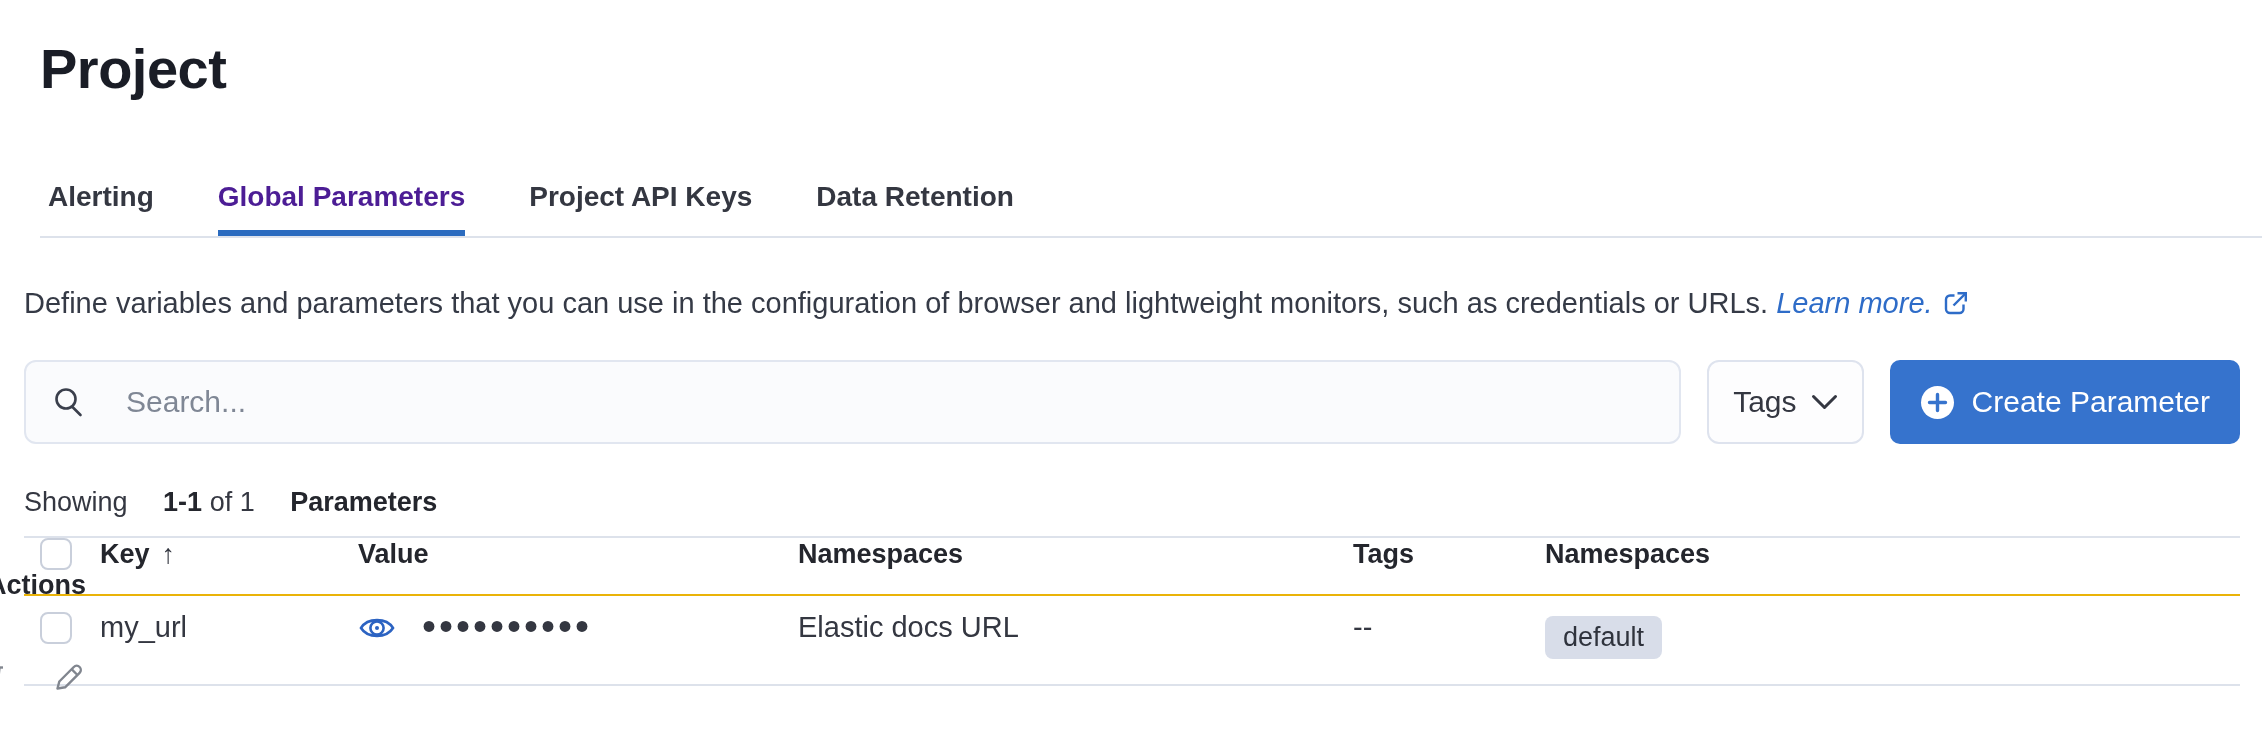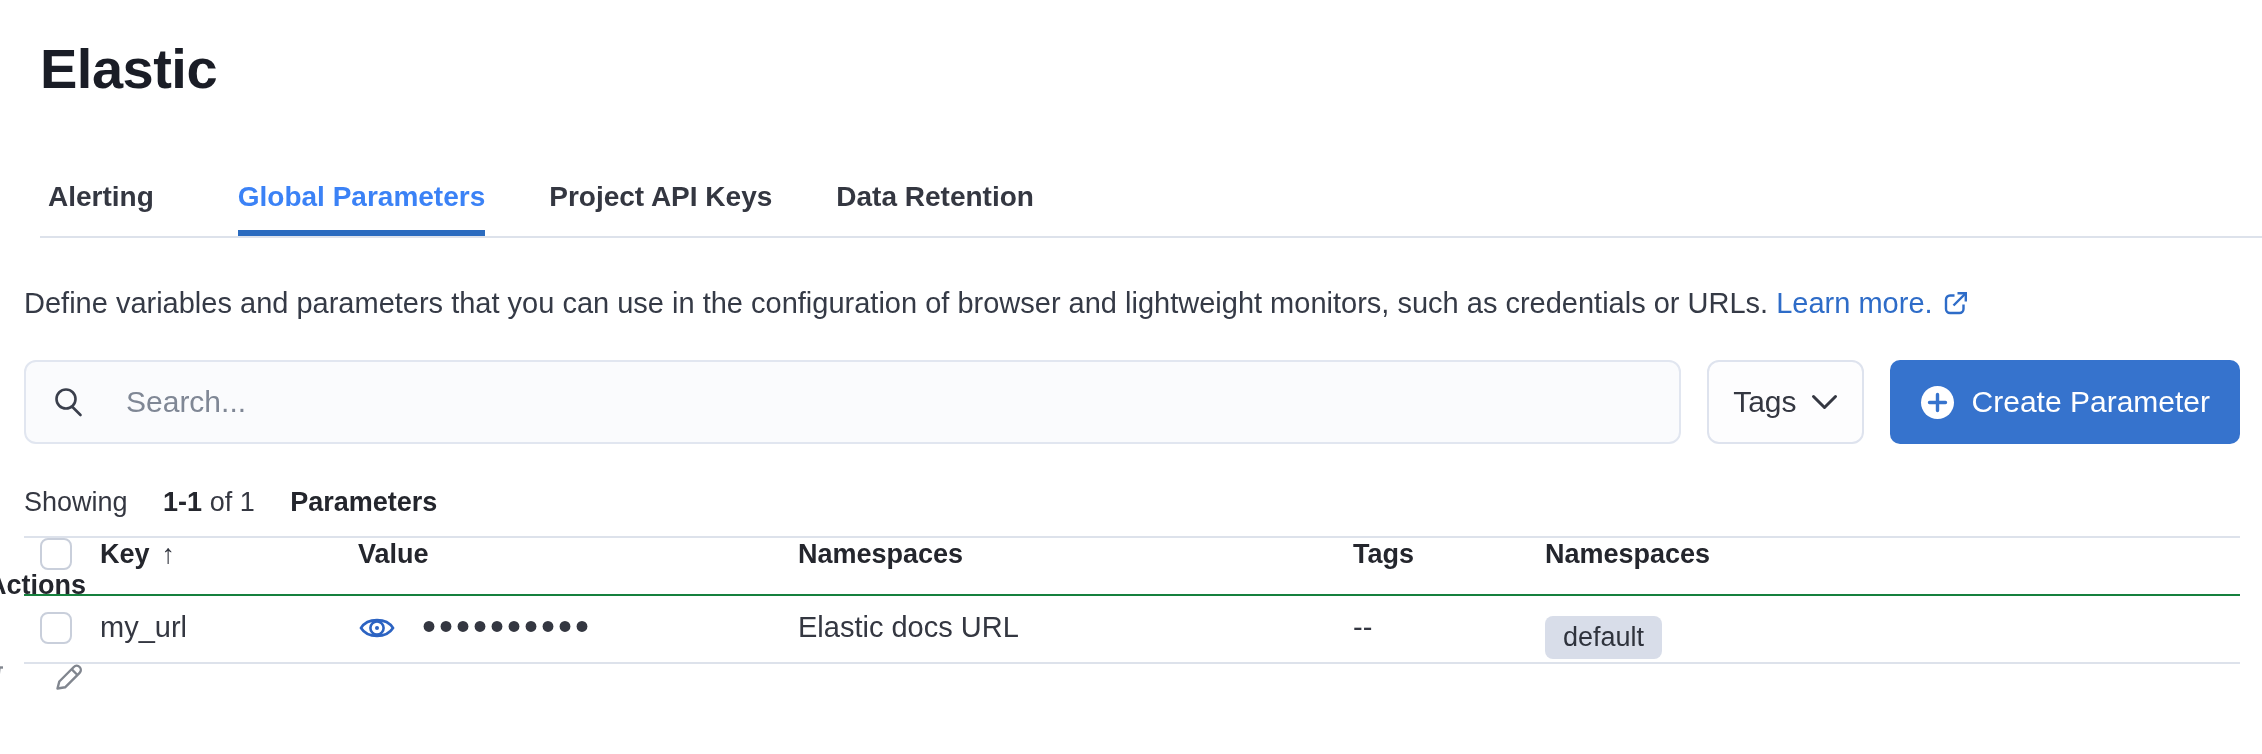--- a/index.html
+++ b/index.html
@@ -16,27 +16,27 @@
   .title { font-size:56px; line-height:66px; font-weight:700; color:#1a1d26; letter-spacing:-0.5px; }
 
   .tabs {
     margin-top:78px; display:flex; gap:64px; align-items:center;
     padding-left:8px; border-bottom:2px solid #dde2eb;
   }
   .tab {
     font-size:28px; line-height:34px; font-weight:700; color:#343741;
     padding-bottom:22px; cursor:pointer; white-space:nowrap;
   }
-  .tab.active { color:#3b82f6; box-shadow:inset 0 -6px 0 #2b6bbf;margin-left:20px; }
+  .tab.active { color:#4c1d95; box-shadow:inset 0 -6px 0 #2b6bbf; }
 
   
   .content { padding:0 22px 0 24px; }
 
   .desc { margin-top:42px; font-size:29px; line-height:47px; color:#353a46; max-width:2216px; }
-  .desc a { color:#2e6cc8; text-decoration:none; cursor:pointer; }
+  .desc a { color:#2e6cc8; text-decoration:none; cursor:pointer;font-style:italic; }
   .ext-ico { display:inline-block; vertical-align:-3px; margin-left:10px; }
 
   
   .toolbar { margin-top:30px; display:flex; gap:26px; height:84px; align-items:stretch; }
   .searchbox {
     flex:1; display:flex; align-items:center; gap:40px;
     background:#fafbfd; border:2px solid #e1e6f0; border-radius:12px; padding:0 10px 0 26px;
   }
   .searchbox input {
     flex:1; border:none; outline:none; background:transparent;
@@ -59,24 +59,24 @@
   .summary { margin-top:40px; font-size:27px; line-height:36px; color:#343741; }
   .summary b { font-weight:700; color:#24262d;margin-left:28px; }
 
   
   .tbl { margin-top:16px; }
   .tr {
     display:grid; align-items:center;
     grid-template-columns:76px 258px 440px 555px 192px 1fr;
   }
   .thead {
-    height:60px; border-top:2px solid #dde2eb; border-bottom:2px solid #15803d;
+    height:60px; border-top:2px solid #dde2eb; border-bottom:2px solid #eab308;
     font-size:27px; font-weight:700; color:#24262d;
   }
-  .trow { height:68px; border-bottom:2px solid #dde2eb; font-size:29px; color:#343741; }
+  .trow { height:90px; border-bottom:2px solid #dde2eb; font-size:29px; color:#343741; }
 
   .cb {
     appearance:none; -webkit-appearance:none; width:32px; height:32px; margin-left:16px;
     border:2px solid #c9cfdb; border-radius:8px; background:#fff; cursor:pointer; display:block;
   }
   .th-key { display:flex; align-items:center; gap:12px; cursor:pointer; }
   .sort-arrow { font-weight:400; font-size:27px; color:#343741; }
   .th-actions, .td-actions { justify-self:end; padding-right:14px; text-align:right; }
 
   .td-value { display:flex; align-items:center; gap:26px; }
@@ -89,21 +89,21 @@
   }
   .td-actions { display:flex; align-items:center; gap:44px; }
   .icon-btn { background:none; border:none; cursor:pointer; padding:0; display:flex; align-items:center; }
 </style>
 </head>
 <body>
 
 <div class="page">
 
   <div class="hdr">
-    <h1 class="title">Elastic</h1>
+    <h1 class="title">Project</h1>
 
     <nav class="tabs">
       <div class="tab">Alerting</div>
       <div class="tab active">Global Parameters</div>
       <div class="tab">Project API Keys</div>
       <div class="tab">Data Retention</div>
     </nav>
   </div>
 
   <div class="content">

